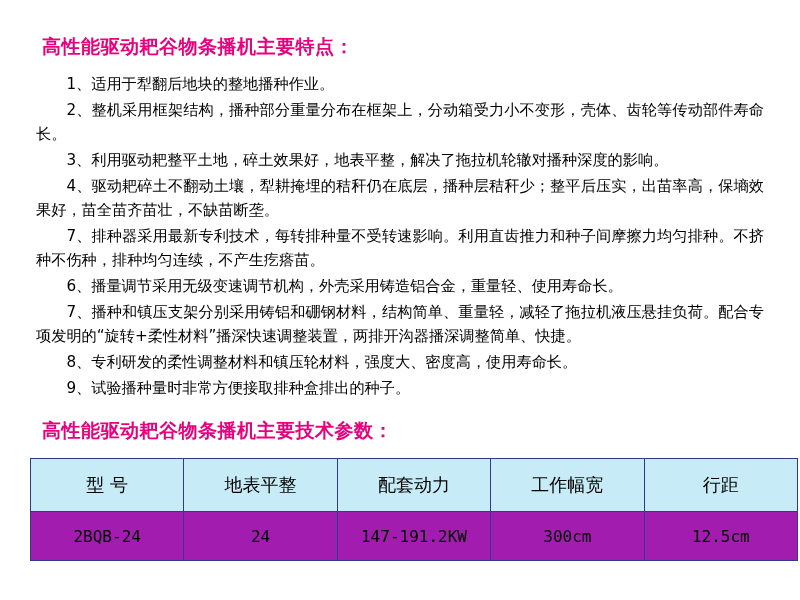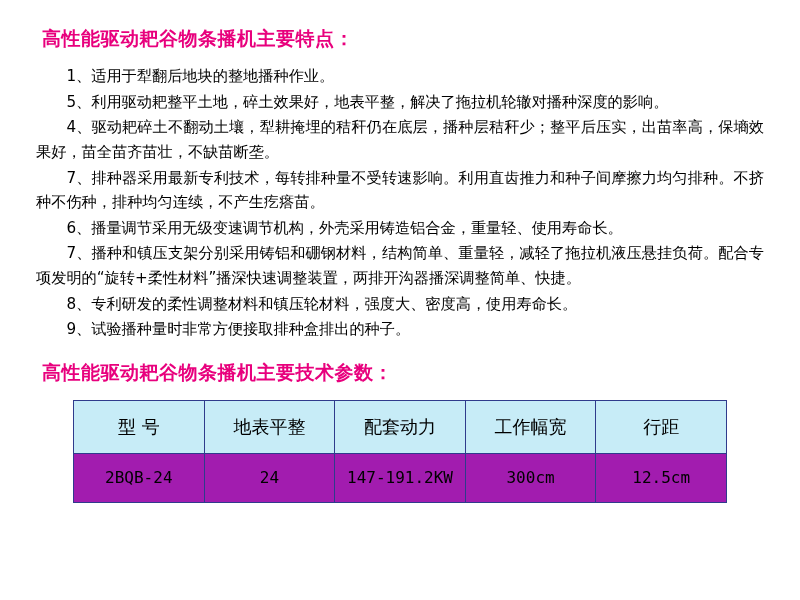--- a/index.html
+++ b/index.html
@@ -19,40 +19,40 @@
     width: 800px;
     height: 600px;
     box-sizing: border-box;
     padding: 18px 30px 0 30px;
   }
   .heading {
     color: #e8007d;
     font-weight: bold;
     font-size: 19px;
     letter-spacing: 0.5px;
-    margin: 8px 0 12px 12px;
+    margin: 16px 0 12px 12px;
   }
   .heading.second {
     margin-top: 18px;
     margin-bottom: 10px;
   }
   .body-text {
     font-size: 15.2px;
     line-height: 1.62;
     color: #000;
     margin: 4px 6px 0 6px;
     text-align: justify;
   }
   .para {
     text-indent: 2em;
     margin: 0 0 1px 0;
   }
   table.spec {
     border-collapse: collapse;
-    width: 654px;
+    width: 768px;
     margin: 14px auto;
     table-layout: fixed;
   }
   table.spec td {
     border: 1px solid #2f3b8c;
     text-align: center;
     vertical-align: middle;
     font-size: 17px;
     height: 44px;
     padding: 2px 0;
@@ -73,21 +73,22 @@
 </style>
 </head>
 <body>
 
 <div class="page">
 
   <h1 class="heading">高性能驱动耙谷物条播机主要特点：</h1>
 
   <div class="body-text">
     <p class="para">1、适用于犁翻后地块的整地播种作业。</p>
-    <p class="para">5、利用驱动耙整平土地，碎土效果好，地表平整，解决了拖拉机轮辙对播种深度的影响。</p>
+    <p class="para">2、整机采用框架结构，播种部分重量分布在框架上，分动箱受力小不变形，壳体、齿轮等传动部件寿命长。</p>
+    <p class="para">3、利用驱动耙整平土地，碎土效果好，地表平整，解决了拖拉机轮辙对播种深度的影响。</p>
     <p class="para">4、驱动耙碎土不翻动土壤，犁耕掩埋的秸秆仍在底层，播种层秸秆少；整平后压实，出苗率高，保墒效果好，苗全苗齐苗壮，不缺苗断垄。</p>
     <p class="para">7、排种器采用最新专利技术，每转排种量不受转速影响。利用直齿推力和种子间摩擦力均匀排种。不挤种不伤种，排种均匀连续，不产生疙瘩苗。</p>
     <p class="para">6、播量调节采用无级变速调节机构，外壳采用铸造铝合金，重量轻、使用寿命长。</p>
     <p class="para">7、播种和镇压支架分别采用铸铝和硼钢材料，结构简单、重量轻，减轻了拖拉机液压悬挂负荷。配合专项发明的“旋转+柔性材料”播深快速调整装置，两排开沟器播深调整简单、快捷。</p>
     <p class="para">8、专利研发的柔性调整材料和镇压轮材料，强度大、密度高，使用寿命长。</p>
     <p class="para">9、试验播种量时非常方便接取排种盒排出的种子。</p>
   </div>
 
   <h1 class="heading second">高性能驱动耙谷物条播机主要技术参数：</h1>
 

